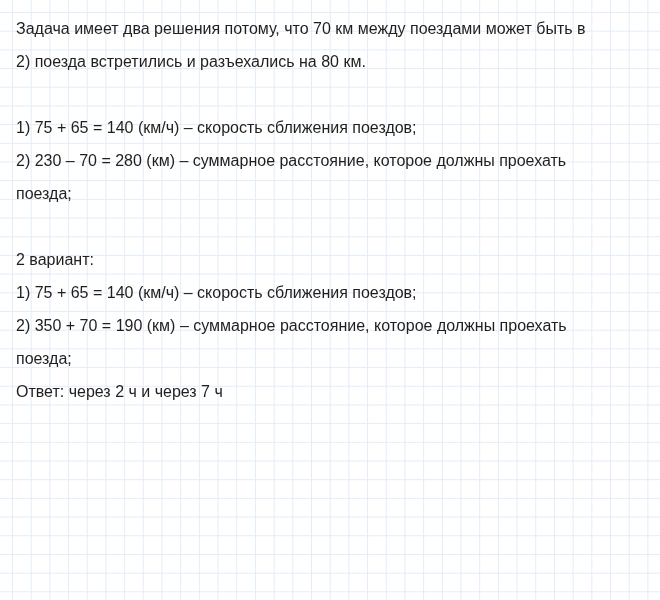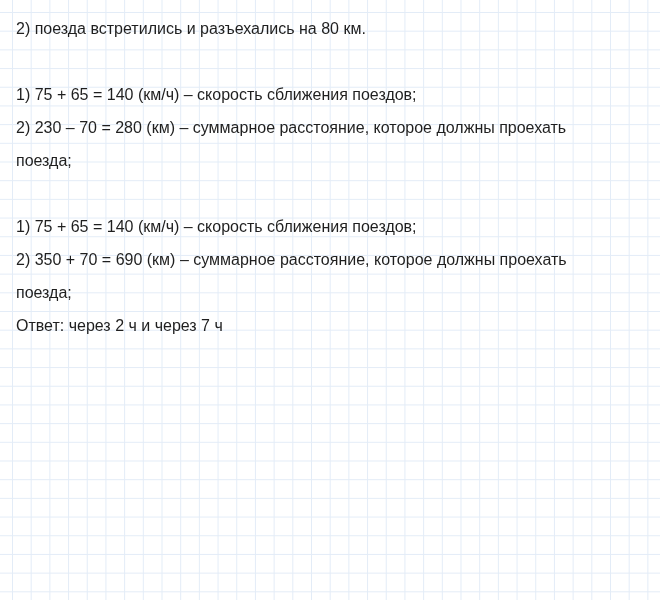--- a/index.html
+++ b/index.html
@@ -32,26 +32,28 @@
       height: 33px;
       white-space: nowrap;
       margin: 0;
     }
     .line.blank { height: 33px; }
   </style>
 </head>
 <body>
 
 <div class="doc">
+  <p class="line">Задача имеет два решения потому, что 70 км между поездами может быть в</p>
   <p class="line">2) поезда встретились и разъехались на 80 км.</p>
   <p class="line blank"></p>
 
   <p class="line">1) 75 + 65 = 140 (км/ч) – скорость сближения поездов;</p>
   <p class="line">2) 230 – 70 = 280 (км) – суммарное расстояние, которое должны проехать</p>
   <p class="line">поезда;</p>
   <p class="line blank"></p>
 
+  <p class="line">2 вариант:</p>
   <p class="line">1) 75 + 65 = 140 (км/ч) – скорость сближения поездов;</p>
-  <p class="line">2) 350 + 70 = 690 (км) – суммарное расстояние, которое должны проехать</p>
+  <p class="line">2) 350 + 70 = 190 (км) – суммарное расстояние, которое должны проехать</p>
   <p class="line">поезда;</p>
 
   <p class="line">Ответ: через 2 ч и через 7 ч</p>
 </div>
 
 </body></html>

